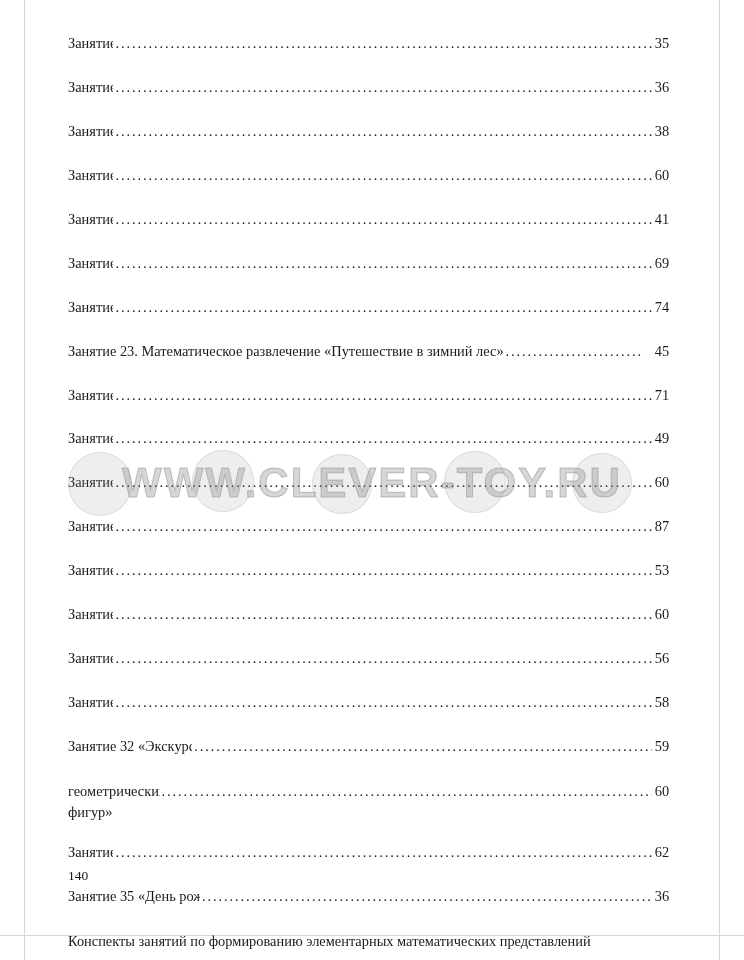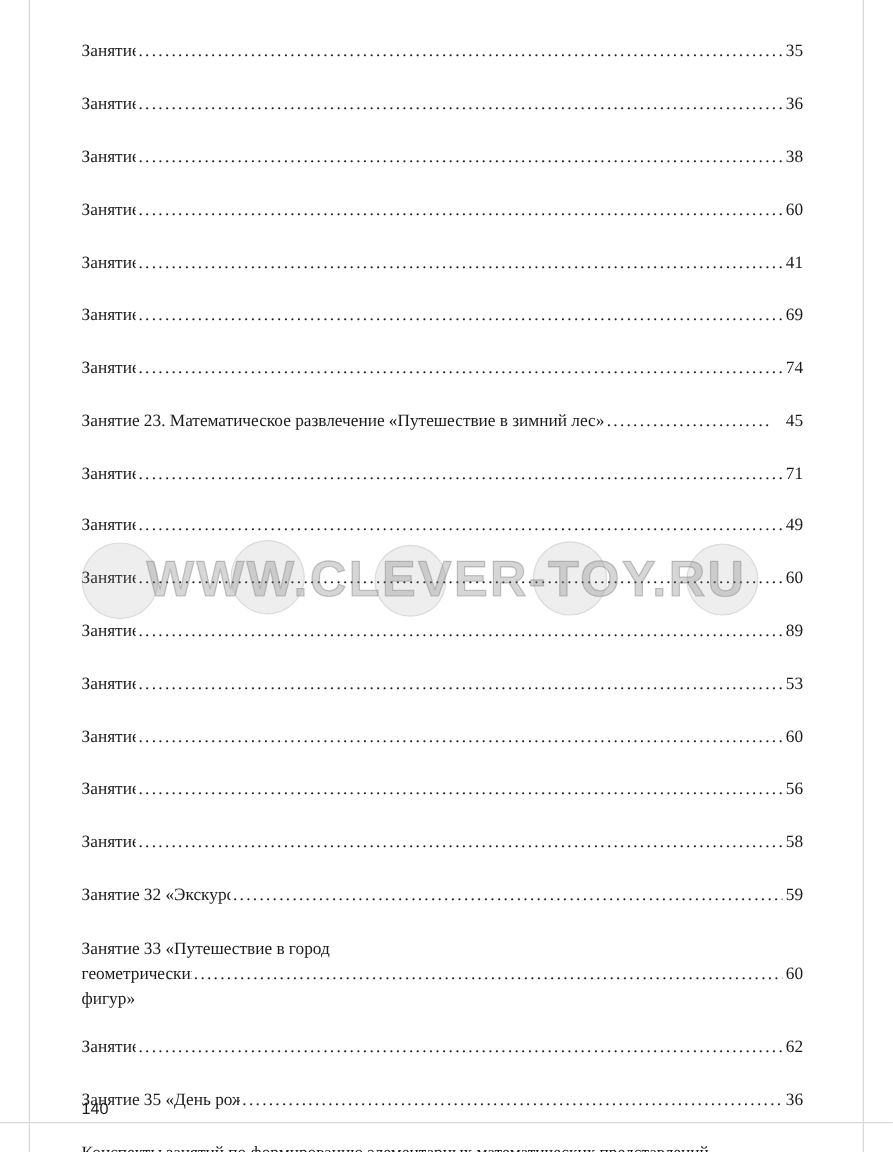--- a/index.html
+++ b/index.html
@@ -87,24 +87,24 @@
   .toc-block .line1 {
     display: block;
   }
   .toc-block .line2 {
     display: flex;
     align-items: baseline;
   }
   .page-number {
     position: absolute;
     left: 68px;
-    top: 916px;
+    top: 868px;
     font-size: 13.5px;
     color: #1a1a1a;
-    font-family: Liberation Sans, sans-serif;
+    font-family: Liberation Serif, serif;
   }
   
   .watermark {
     position: absolute;
     left: 60px;
     top: 448px;
     width: 624px;
     height: 70px;
     pointer-events: none;
     display: flex;
@@ -200,21 +200,21 @@
 
     <div class="toc-row">
       <span class="toc-title">Занятие 26</span>
       <span class="toc-dots">..............................................................................................................................................</span>
       <span class="toc-page">60</span>
     </div>
 
     <div class="toc-row">
       <span class="toc-title">Занятие 27</span>
       <span class="toc-dots">..............................................................................................................................................</span>
-      <span class="toc-page">89</span>
+      <span class="toc-page">87</span>
     </div>
 
     <div class="toc-row">
       <span class="toc-title">Занятие 28</span>
       <span class="toc-dots">..............................................................................................................................................</span>
       <span class="toc-page">53</span>
     </div>
 
     <div class="toc-row">
       <span class="toc-title">Занятие 29</span>
@@ -234,21 +234,20 @@
       <span class="toc-page">58</span>
     </div>
 
     <div class="toc-row">
       <span class="toc-title">Занятие 32 «Экскурсия по группе»</span>
       <span class="toc-dots">..............................................................................................................................................</span>
       <span class="toc-page">59</span>
     </div>
 
     <div class="toc-block">
-      <span class="line1">Занятие 33 «Путешествие в город</span>
       <span class="line2">
         <span class="toc-title">геометрических фигур»</span>
         <span class="toc-dots">..............................................................................................................................................</span>
         <span class="toc-page">60</span>
       </span>
     </div>
 
     <div class="toc-row">
       <span class="toc-title">Занятие 34</span>
       <span class="toc-dots">..............................................................................................................................................</span>

